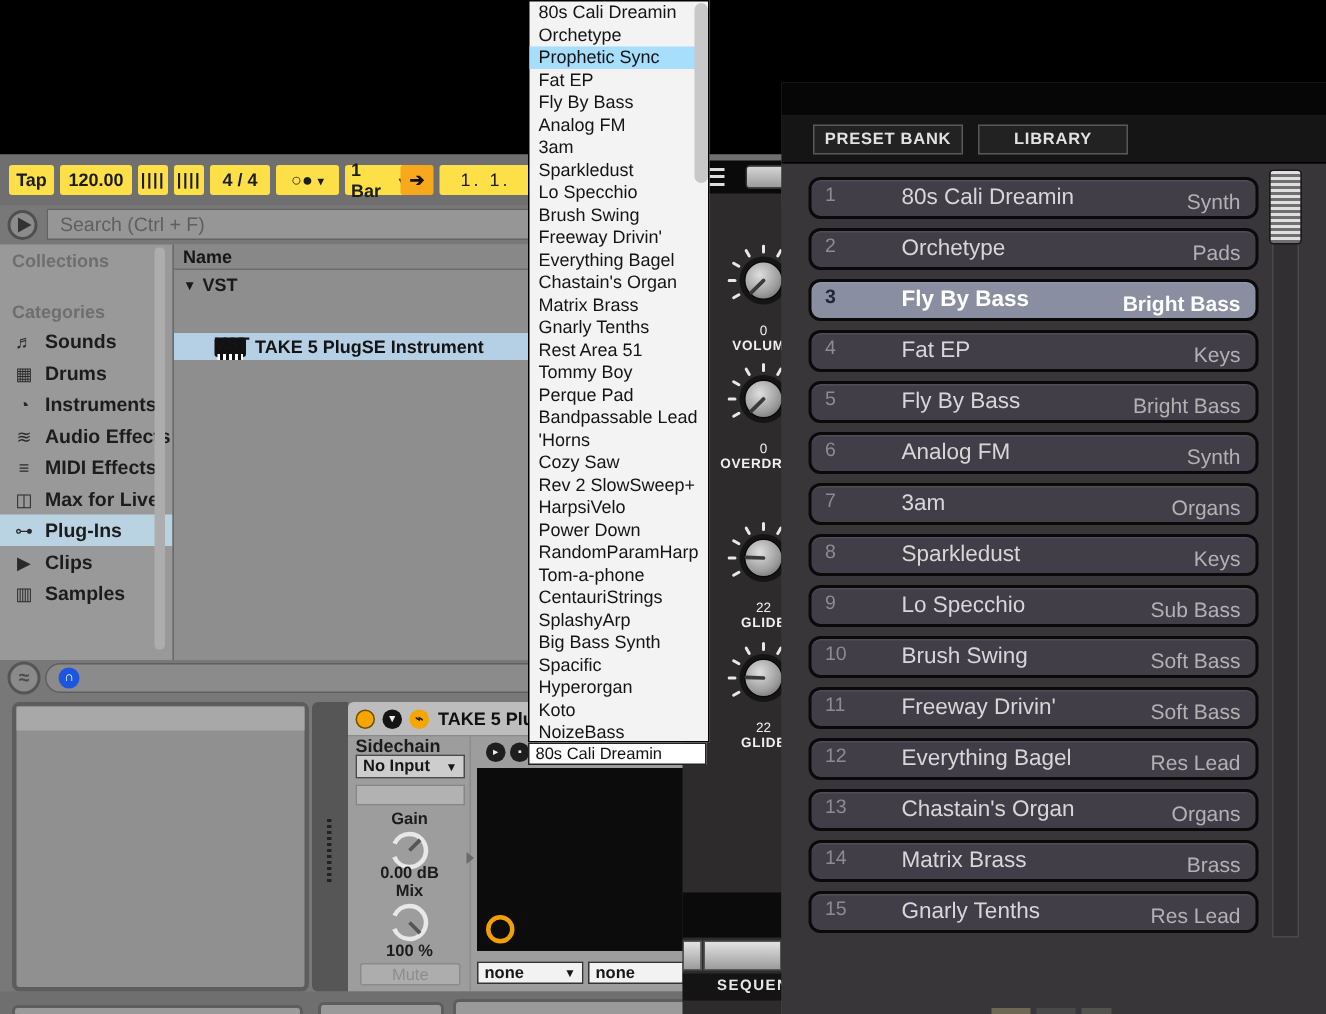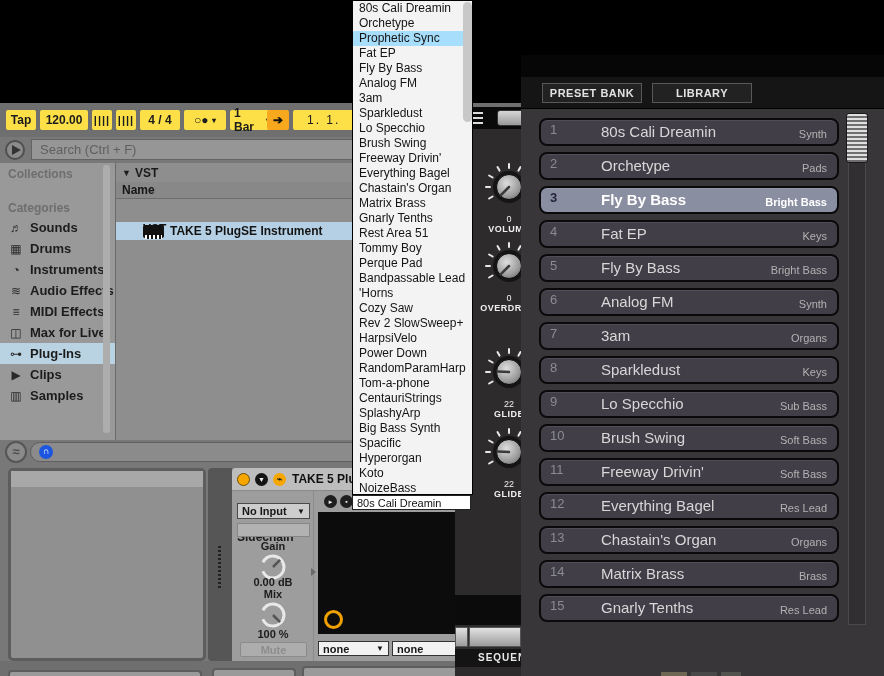--- a/index.html
+++ b/index.html
@@ -82,21 +82,21 @@
   #dev-title span{margin-left:6px;font-size:12px;font-weight:bold;color:#111;white-space:nowrap;}
 
   .dlabel{position:absolute;font-size:12px;font-weight:bold;color:#1c1c1c;}
   .dfield{position:absolute;box-sizing:border-box;font-size:11px;color:#161616;
      display:flex;align-items:center;padding:0 4px;}
   #sc-dd{left:5px;top:35px;width:73px;height:16px;background:#cdcdcd;border:1px solid #4a4a4a;font-weight:bold;}
   #sc-dd .dd-arrow{margin-left:auto;font-size:8px;}
   #sc-empty{left:5px;top:55px;width:73px;height:14px;background:#b2b2b2;border:1px solid #868686;}
   .knob-val{position:absolute;font-size:11px;font-weight:bold;color:#1c1c1c;width:80px;text-align:center;}
   #mute-btn{left:8px;top:174px;width:67px;height:15px;background:#adadad;border:1px solid #8b8b8b;
-     border-radius:2px;color:#8d8d8d;font-weight:bold;justify-content:center;}
+     border-radius:2px;color:#8d8d8d;font-weight:normal;justify-content:center;}
   #dev-divider{position:absolute;left:81px;top:23px;width:1px;height:170px;background:#8c8c8c;}
   #dev-fold-tri{position:absolute;left:79px;top:100px;border-left:5px solid #6a6a6a;
      border-top:4px solid transparent;border-bottom:4px solid transparent;}
   .mini-circle{position:absolute;top:27px;width:13px;height:13px;border-radius:50%;background:#1e1e1e;
      color:#eee;font-size:7px;text-align:center;line-height:13px;}
   #preset-field{left:124px;top:26px;width:100px;height:15px;background:#fff;border:1px solid #3a3a3a;}
   #xy-pad{position:absolute;left:86px;top:44px;width:138px;height:122px;background:#0c0c0c;}
   #xy-ring{position:absolute;left:6px;bottom:5px;width:13px;height:13px;border:3px solid #f0a000;border-radius:50%;}
   #route1{left:86px;top:173px;width:71px;height:15px;background:#f2f2f2;border:1px solid #333;font-weight:bold;}
   #route1 .dd-arrow{margin-left:auto;font-size:8px;}
@@ -136,21 +136,21 @@
   #bank{left:521px;top:55px;width:363px;height:621px;background:#39363a;overflow:hidden;}
   #bank-titlebar{position:absolute;left:0;top:0;width:363px;height:22px;background:#060606;}
   #bank-tabs{position:absolute;left:0;top:22px;width:363px;height:31px;background:#151515;border-bottom:1px solid #000;}
   .bank-tab{position:absolute;top:6px;width:100px;height:20px;background:#222;border:1px solid #585858;
      color:#e2e2e2;font-size:11px;font-weight:bold;text-align:center;line-height:19px;
      letter-spacing:0.5px;box-sizing:border-box;}
   .pb-row{position:absolute;left:18px;width:300px;height:28px;background:#413e47;border:2px solid #0a0a0a;
      border-radius:8px;box-sizing:border-box;box-shadow:inset 0 1px 0 rgba(255,255,255,0.08);}
   .pb-row .num{position:absolute;left:9px;top:2px;font-size:13px;color:#8b8b96;}
   .pb-row .nm{position:absolute;left:60px;top:0;height:24px;line-height:24px;font-size:15px;color:#d7d7d7;white-space:nowrap;}
-  .pb-row .cat{position:absolute;right:10px;top:0;height:24px;line-height:28px;font-size:11px;color:#b2b2b2;}
+  .pb-row .cat{position:absolute;right:10px;top:0;height:24px;line-height:28px;font-size:14px;color:#b2b2b2;}
   .pb-row.sel{background:#8a8ea1;}
   .pb-row.sel .num{color:#23263a;font-weight:bold;}
   .pb-row.sel .nm{color:#fff;font-weight:bold;}
   .pb-row.sel .cat{color:#fff;font-weight:bold;}
   #bank-track{position:absolute;left:327px;top:58px;width:18px;height:512px;background:#312f32;border:1px solid #4a4a4a;box-sizing:border-box;}
   #bank-wheel{position:absolute;left:325px;top:58px;width:22px;height:50px;border:1px solid #1a1a1a;border-radius:3px;
      background:repeating-linear-gradient(180deg,#e0e0e0 0 2px,#6f6f6f 2px 4px);box-sizing:border-box;}
   .bank-artifact{position:absolute;top:617px;height:4px;}
 </style>
 </head>
@@ -221,24 +221,24 @@
   </div>
           <div class="cat-item">
     <span class="cicon">▥</span>
     <span class="clabel">Samples</span>
   </div>
         </div>
     </div>
     <div class="abs" id="side-scroll"></div>
 
     <div class="abs" id="browser">
+      <div id="browser-header">Name</div>
       <div id="vst-folder">
         <span class="tri">▼</span><span>VST</span>
       </div>
-      <div id="browser-header">Name</div>
       <div id="browser-row-sel">
         <div class="vst-badge"><span>VST</span><i></i></div>
         <span>TAKE 5 PlugSE Instrument</span>
       </div>
     </div>
 
     <div class="abs" id="bbar">
       <div id="wave-circle">≈</div>
       <div id="bbar-pill">
         <div id="hp-circle">∩</div>
@@ -254,21 +254,21 @@
     </div>
 
     <div class="abs" id="device">
       <div id="dev-title">
         <div class="dev-ico" id="dev-led"></div>
         <div class="dev-ico" id="dev-fold">▼</div>
         <div class="dev-ico" id="dev-wrench">⌁</div>
         <span>TAKE 5 PlugSE</span>
       </div>
 
-      <div class="dlabel" style="left:5px;top:22px;margin-top:40px;">Sidechain</div>
+      <div class="dlabel" style="left:5px;top:22px;">Sidechain</div>
       <div class="dfield" id="sc-dd">
         <span>No Input</span>
         <span class="dd-arrow">▼</span>
       </div>
       <div class="dfield" id="sc-empty"></div>
 
       <div class="knob-val" style="left:1px;top:72px;">Gain</div>
       <svg class="abs" style="left:26px;top:84px;" width="30" height="30">
         <circle cx="15" cy="15" r="11" fill="none" stroke="#e8e8e8" stroke-width="3" stroke-dasharray="60 9" stroke-dashoffset="-39"></circle>
         <g transform="rotate(45 15 15)">

